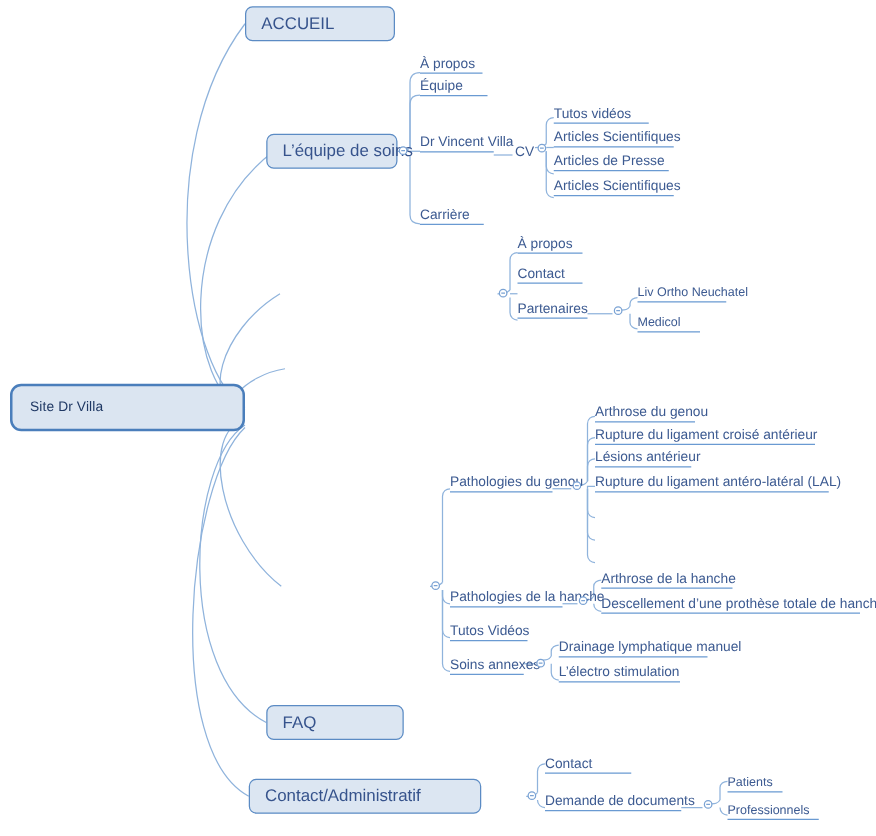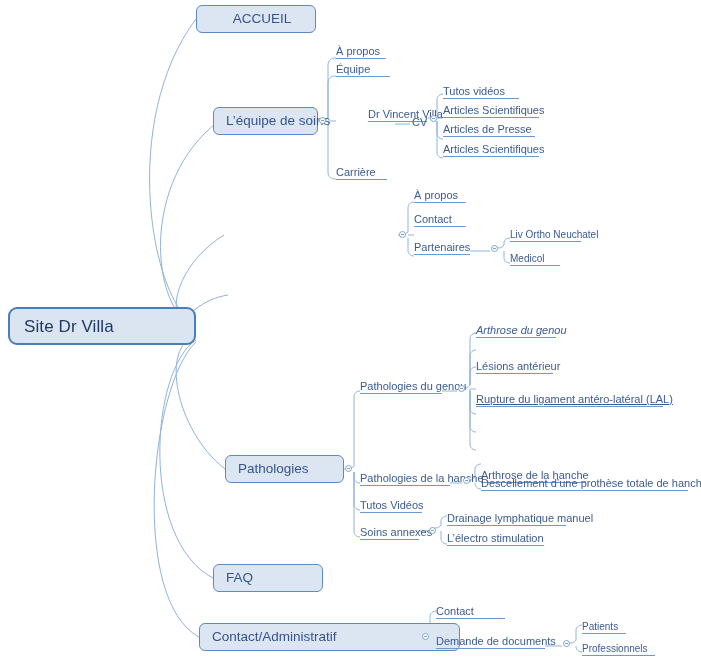--- a/index.html
+++ b/index.html
@@ -35,21 +35,21 @@
     box-sizing: border-box;
     white-space: nowrap;
   }
 
   
   .root-node {
     background: #dbe5f1;
     border: 2px solid #4a7ebb;
     border-radius: 9px;
     color: #1f3864;
-    font-size: 17px;
+    font-size: 11px;
     line-height: 1;
     display: flex;
     align-items: center;
     padding-left: 14px;
     letter-spacing: 0.1px;
   }
 
   
   .l1-node {
     background: #dce6f2;
@@ -184,53 +184,50 @@
       <path d="M569,643 C572,643 574,643 576,640"></path>
       <path d="M576,640 L576,630 C576,627 579,625 582,625"></path>
       <path d="M576,646 L576,646 C576,650 579,652 582,652"></path>
     </g>
   </svg>
 
   <div class="node root-node" style="left:8px; top:307px; width:188px; height:38px;">
     <span>Site Dr Villa</span>
   </div>
 
-  <div class="node l1-node" style="left:196px; top:5px; width:120px; height:28px;justify-content:center;">
+  <div class="node l1-node" style="left:196px; top:5px; width:120px; height:28px;">
     <span>ACCUEIL</span>
   </div>
 
   <div class="node l1-node" style="left:213px; top:107px; width:105px; height:28px;">
     <span>L’équipe de soins</span>
   </div>
   <div class="toggle" style="left:319px; top:117px;"></div>
 
   <div class="toggle" style="left:399px; top:231px;"></div>
 
 
-  <div class="node l1-node" style="left:225px; top:455px; width:119px; height:28px;">
-    <span>Pathologies</span>
-  </div>
   <div class="toggle" style="left:345px; top:465px;"></div>
 
   <div class="node l1-node" style="left:213px; top:564px; width:110px; height:28px;">
     <span>FAQ</span>
   </div>
 
-  <div class="node l1-node" style="left:199px; top:623px; width:261px; height:28px;">
+  <div class="node l1-node" style="left:199px; top:623px; width:186px; height:28px;">
     <span>Contact/Administratif</span>
   </div>
   <div class="toggle" style="left:422px; top:633px;"></div>
 
   <div class="node u-node" style="left:336px; top:46px; width:50px; height:13px;">
     <span class="txt">À propos</span>
   </div>
   <div class="node u-node" style="left:336px; top:64px; width:54px; height:13px;">
     <span class="txt">Équipe</span>
   </div>
-  <div class="node u-node" style="left:336px; top:109px; width:59px; height:13px;margin-left:32px;">
+  <div class="node u-node" style="left:336px; top:109px; width:59px; height:13px;">
     <span class="txt">Dr Vincent Villa</span>
   </div>
   <div class="node u-node" style="left:336px; top:167px; width:51px; height:13px;">
     <span class="txt">Carrière</span>
   </div>
 
   <div class="node p-node" style="left:412px; top:116px;">
     <span>CV</span>
   </div>
   <div class="toggle" style="left:430px; top:115px;"></div>
@@ -278,31 +275,34 @@
 
   <div class="node u-node" style="left:360px; top:500px; width:62px; height:13px;">
     <span class="txt">Tutos Vidéos</span>
   </div>
 
   <div class="node u-node" style="left:360px; top:527px; width:59px; height:13px;">
     <span class="txt">Soins annexes</span>
   </div>
   <div class="toggle" style="left:429px; top:527px;"></div>
 
-  <div class="node u-node" style="left:476px; top:325px; width:80px; height:13px;font-style:italic;">
+  <div class="node u-node" style="left:476px; top:325px; width:80px; height:13px;">
     <span class="txt">Arthrose du genou</span>
+  </div>
+  <div class="node u-node" style="left:476px; top:343px; width:176px; height:13px;">
+    <span class="txt">Rupture du ligament croisé antérieur</span>
   </div>
   <div class="node u-node" style="left:476px; top:361px; width:77px; height:13px;">
     <span class="txt">Lésions antérieur</span>
   </div>
-  <div class="node u-node" style="left:476px; top:394px; width:187px; height:13px;text-decoration:underline;">
+  <div class="node u-node" style="left:476px; top:381px; width:187px; height:13px;">
     <span class="txt">Rupture du ligament antéro-latéral (LAL)</span>
   </div>
 
-  <div class="node u-node" style="left:481px; top:458px; width:105px; height:13px;margin-top:12px;">
+  <div class="node u-node" style="left:481px; top:458px; width:105px; height:13px;">
     <span class="txt">Arthrose de la hanche</span>
   </div>
   <div class="node u-node" style="left:481px; top:478px; width:207px; height:13px;">
     <span class="txt">Descellement d’une prothèse totale de hanche</span>
   </div>
 
   <div class="node u-node" style="left:447px; top:513px; width:119px; height:13px;">
     <span class="txt">Drainage lymphatique manuel</span>
   </div>
   <div class="node u-node" style="left:447px; top:533px; width:97px; height:13px;">

